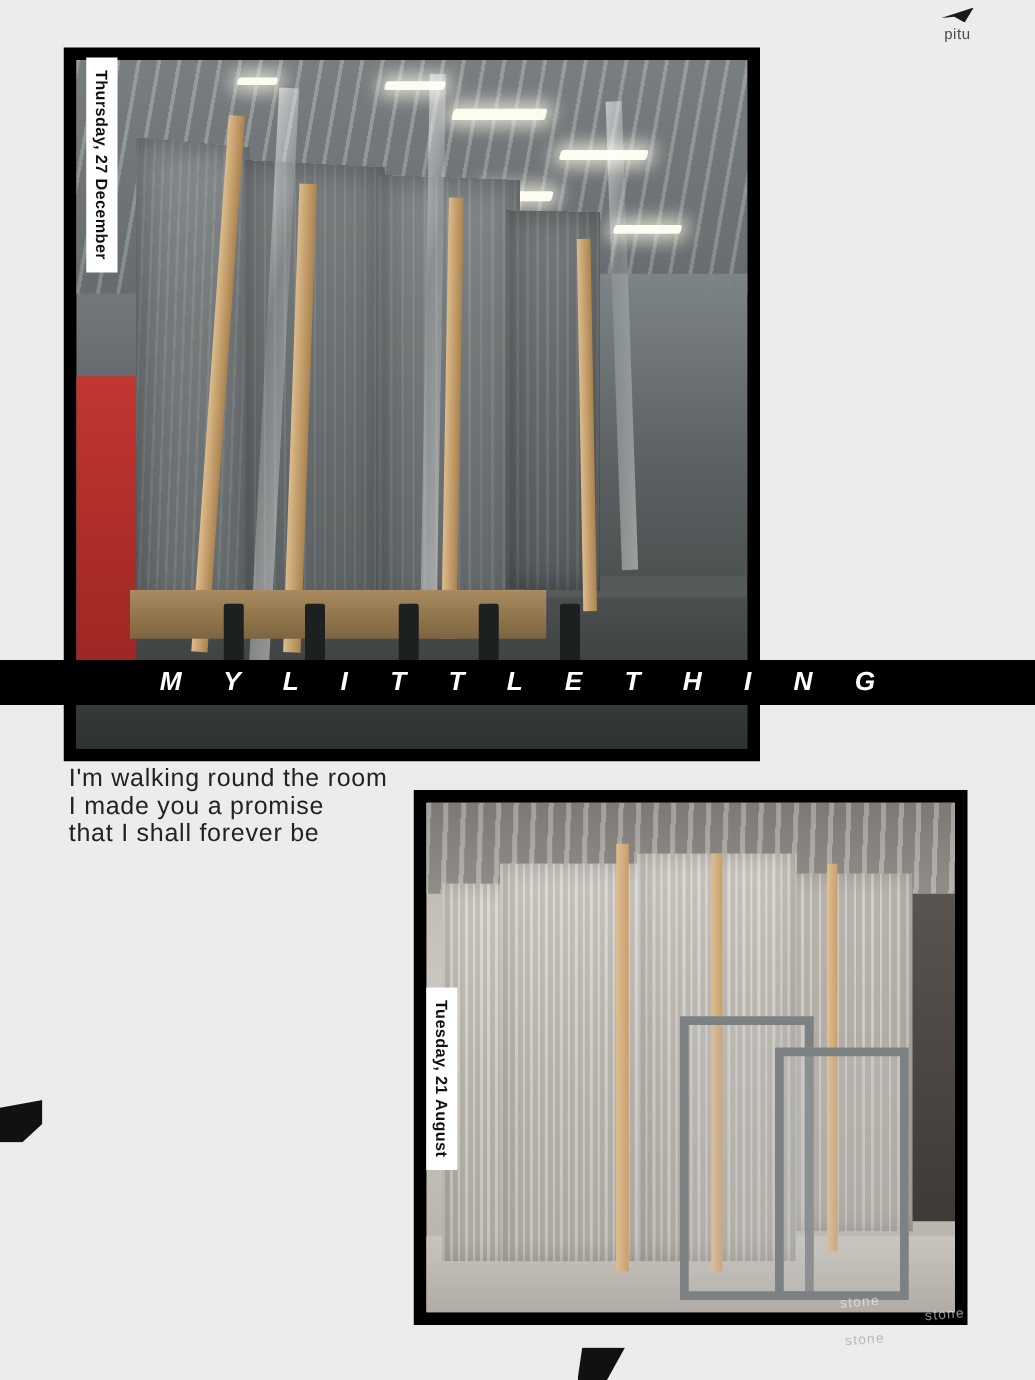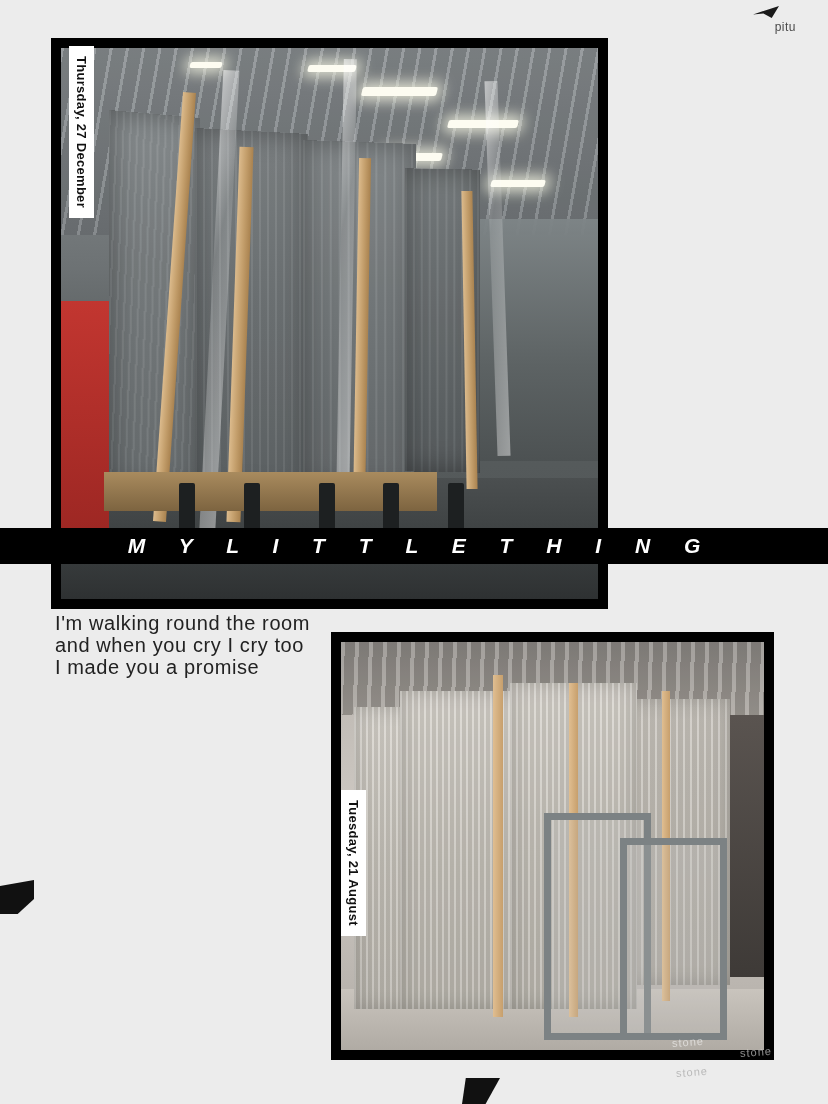--- a/index.html
+++ b/index.html
@@ -14,21 +14,21 @@
     position: relative;
     overflow: hidden;
   }
 
   
   .brand-mark {
     position: absolute;
     top: 6px;
     right: 32px;
     width: 60px;
-    text-align: right;
+    text-align: center;
     color: #4a4a4a;
     font-size: 12px;
     letter-spacing: 0.5px;
   }
   .brand-mark .swoosh {
     width: 26px;
     height: 12px;
     margin: 0 auto 2px auto;
     background: #1a1a1a;
     clip-path: polygon(0% 70%, 100% 0%, 72% 100%, 40% 62%);
@@ -328,22 +328,22 @@
   </div>
 </div>
 <div class="date-label date-top">Thursday, 27 December</div>
 
 <div class="title-band">
   <span class="title-text">M Y   L I T T L E   T H I N G</span>
 </div>
 
 <div class="lyrics">
   <div>I'm walking round the room</div>
-  <div>and when you cry I cry too</div>
   <div>I made you a promise</div>
+  <div>that I shall forever be</div>
 </div>
 
 <div class="photo-frame bottom">
   <div class="photo-inner">
     <div class="warehouse-2">
       <div class="w2-ceiling"></div>
       <div class="w2-floor"></div>
       <div class="dark-slab"></div>
       <div class="slab2 t1"></div>
       <div class="slab2 t4"></div>

